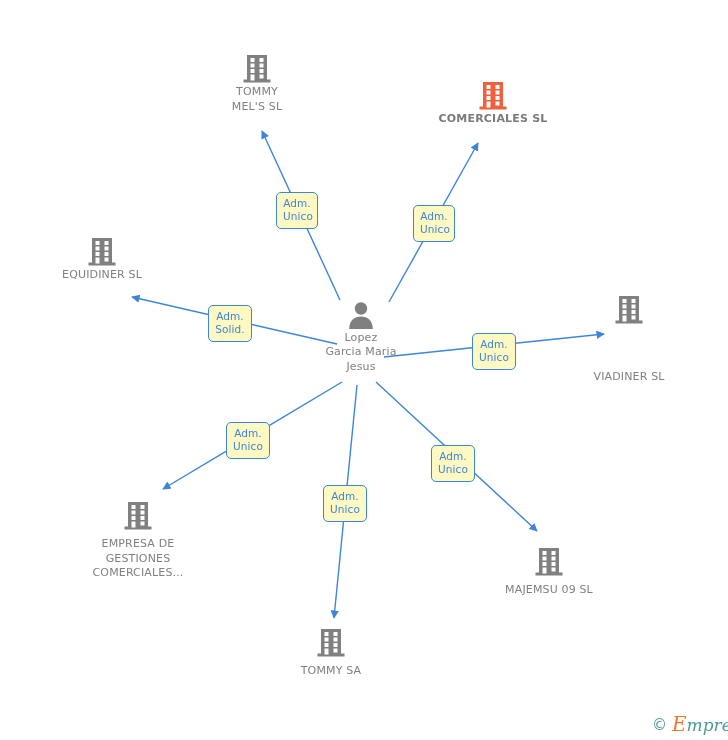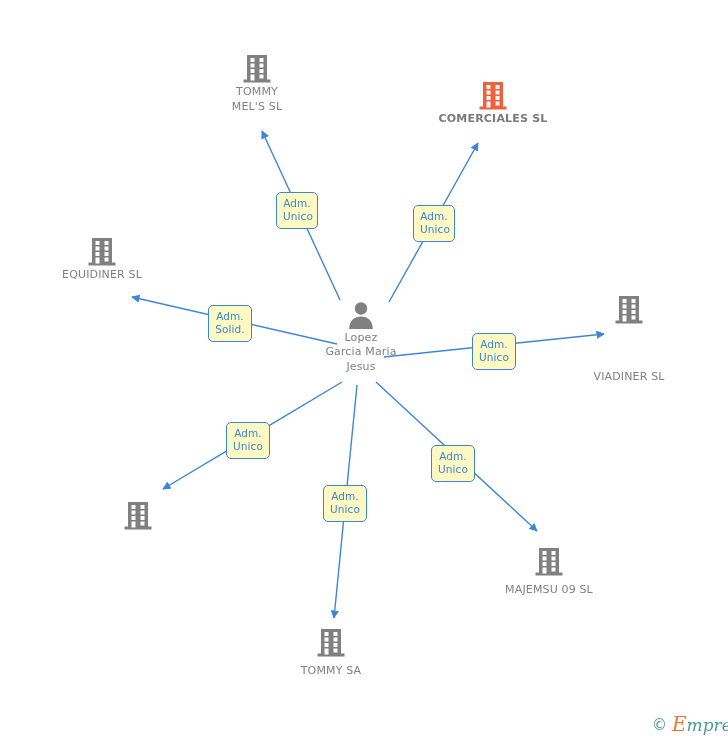--- a/index.html
+++ b/index.html
@@ -211,20 +211,23 @@
             <rect x="9.5" y="5" width="4" height="4" fill="#ffffff"></rect>
             <rect x="18.5" y="5" width="4" height="4" fill="#ffffff"></rect>
             <rect x="9.5" y="10.5" width="4" height="4" fill="#ffffff"></rect>
             <rect x="18.5" y="10.5" width="4" height="4" fill="#ffffff"></rect>
             <rect x="9.5" y="16" width="4" height="4" fill="#ffffff"></rect>
             <rect x="18.5" y="16" width="4" height="4" fill="#ffffff"></rect>
             <rect x="9.5" y="21.5" width="4" height="6" fill="#ffffff"></rect>
             <rect x="18.5" y="21.5" width="4" height="4" fill="#ffffff"></rect>
           </svg>
         </span>
+        <div class="node-label" style="color: rgb(128, 128, 128);">EMPRESA DE
+GESTIONES
+COMERCIALES...</div>
       </div>
       <div class="node below" style="left: 549px; top: 546px;">
         <span style="display: block;">
           <svg viewBox="0 0 32 32" class="node-icon" width="32" height="32">
             <rect x="6" y="2" width="20" height="26" fill="#808080"></rect>
             <rect x="2.5" y="26.5" width="27" height="3" fill="#808080"></rect>
             <rect x="9.5" y="5" width="4" height="4" fill="#ffffff"></rect>
             <rect x="18.5" y="5" width="4" height="4" fill="#ffffff"></rect>
             <rect x="9.5" y="10.5" width="4" height="4" fill="#ffffff"></rect>
             <rect x="18.5" y="10.5" width="4" height="4" fill="#ffffff"></rect>

